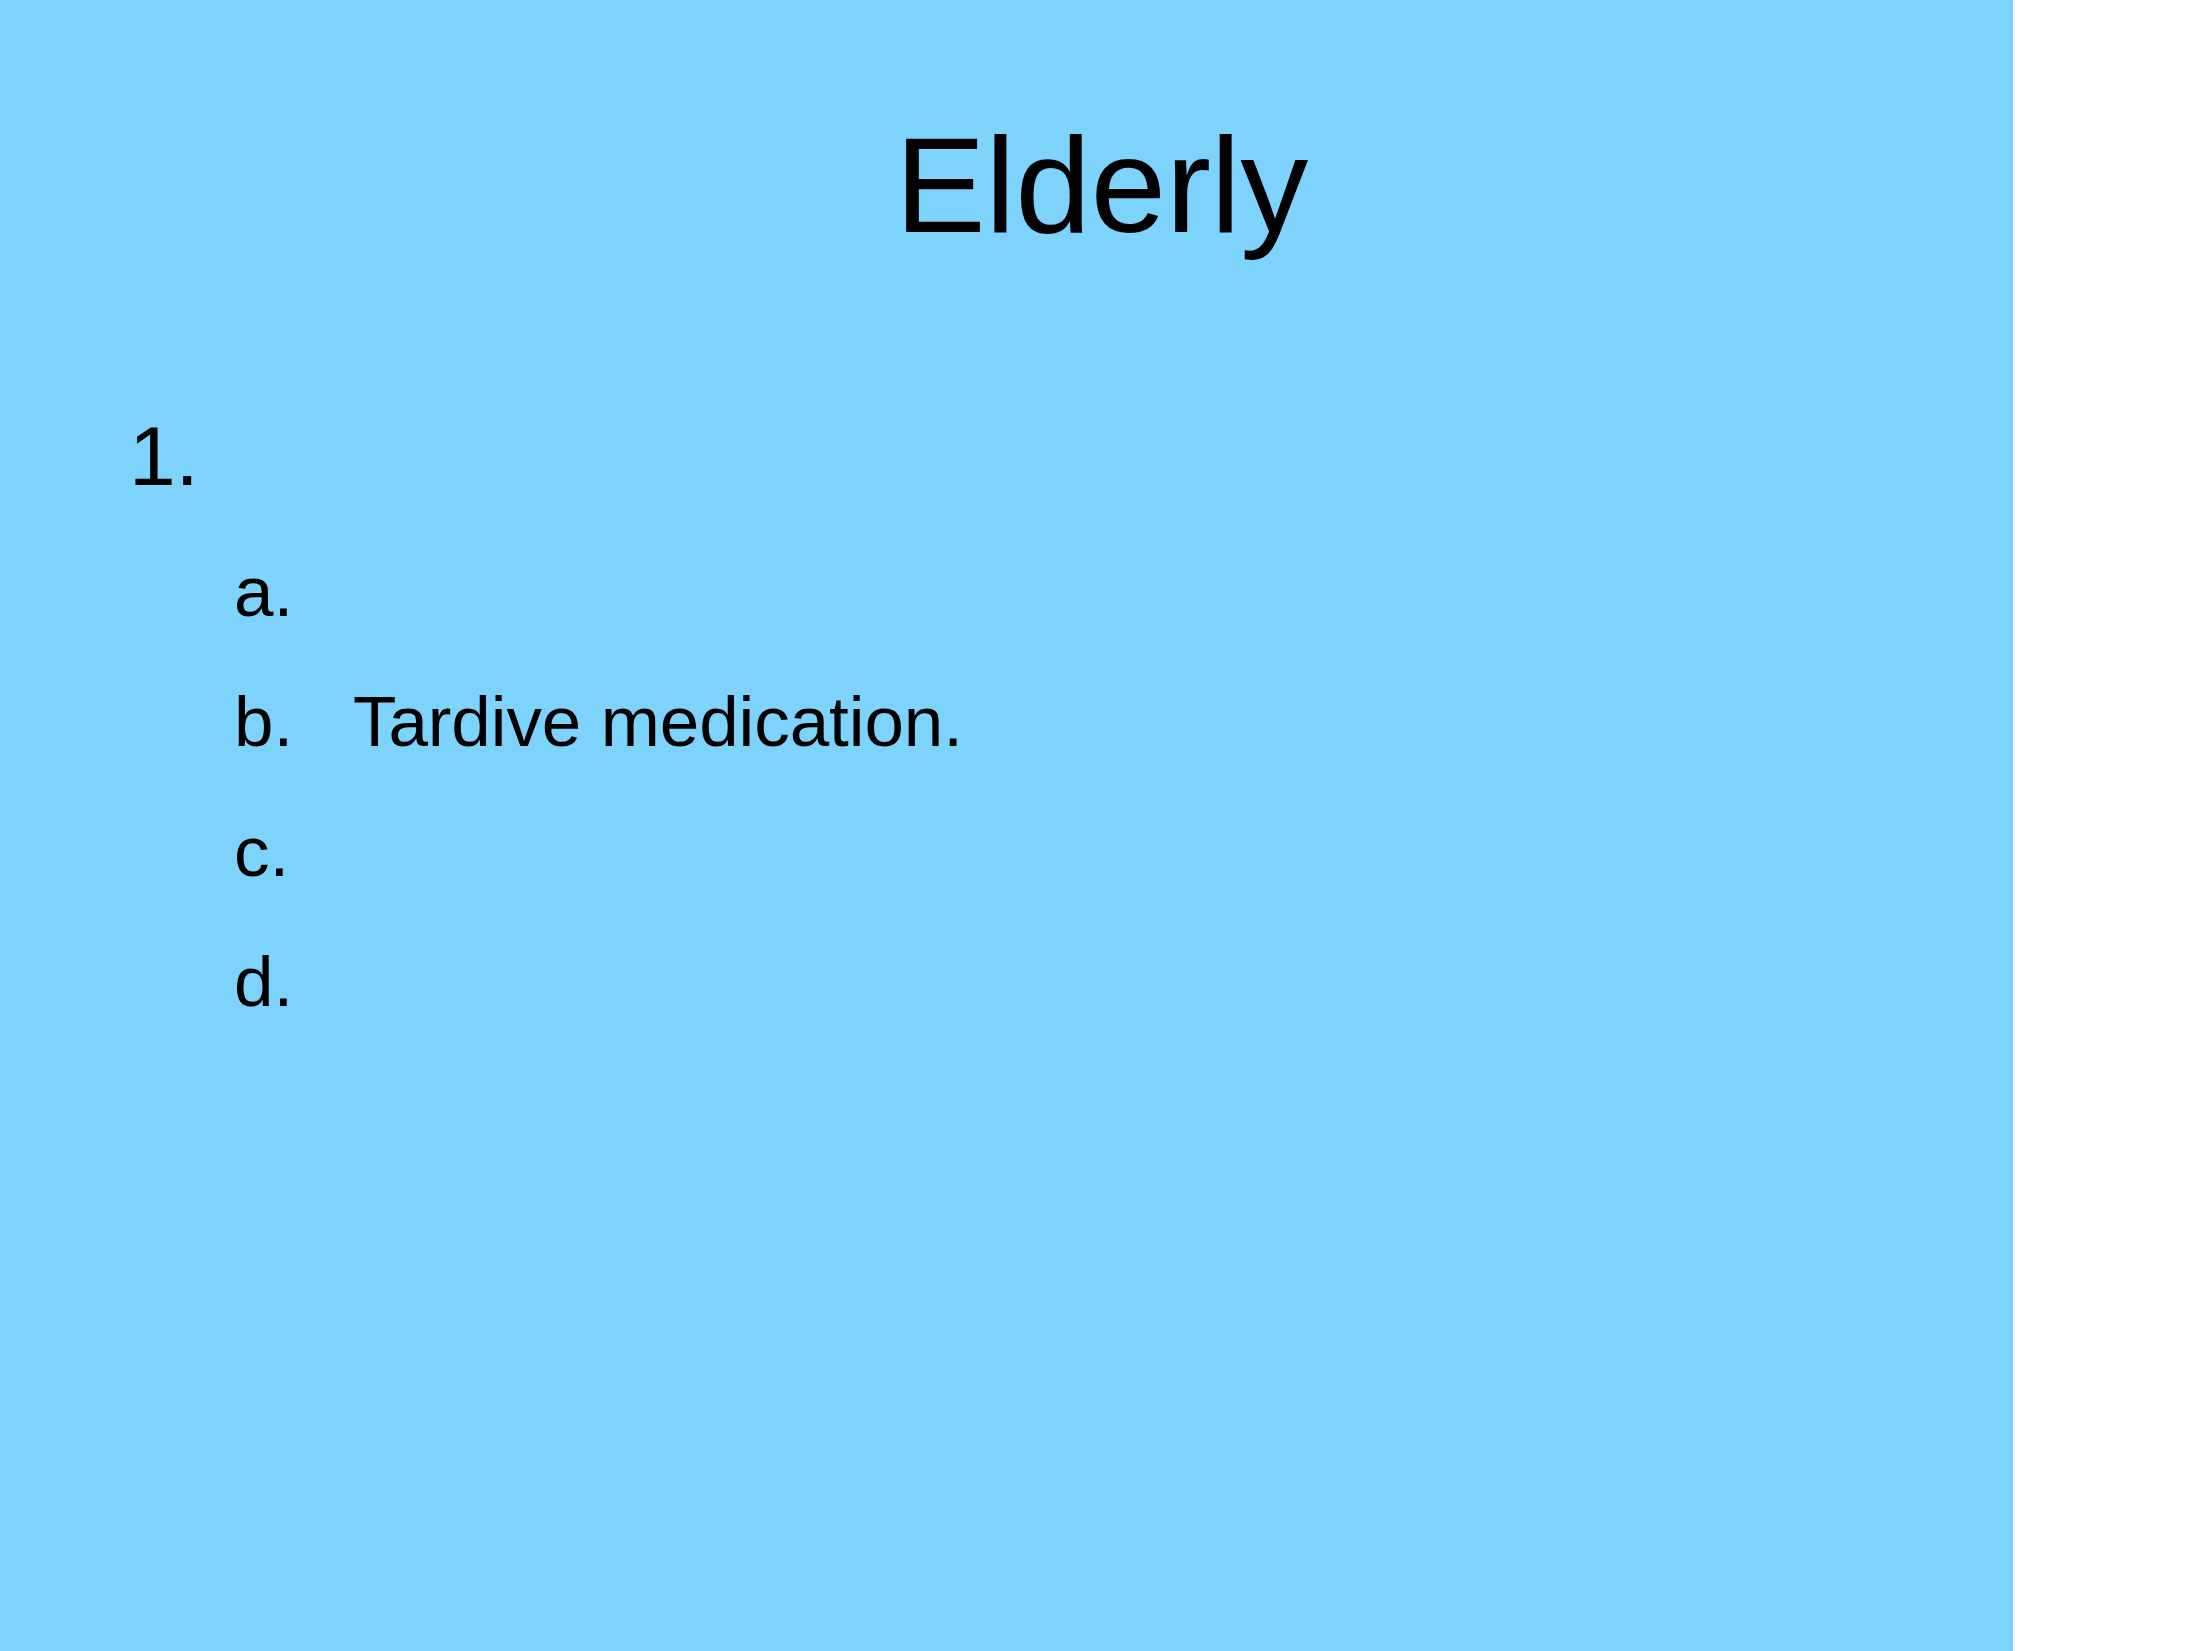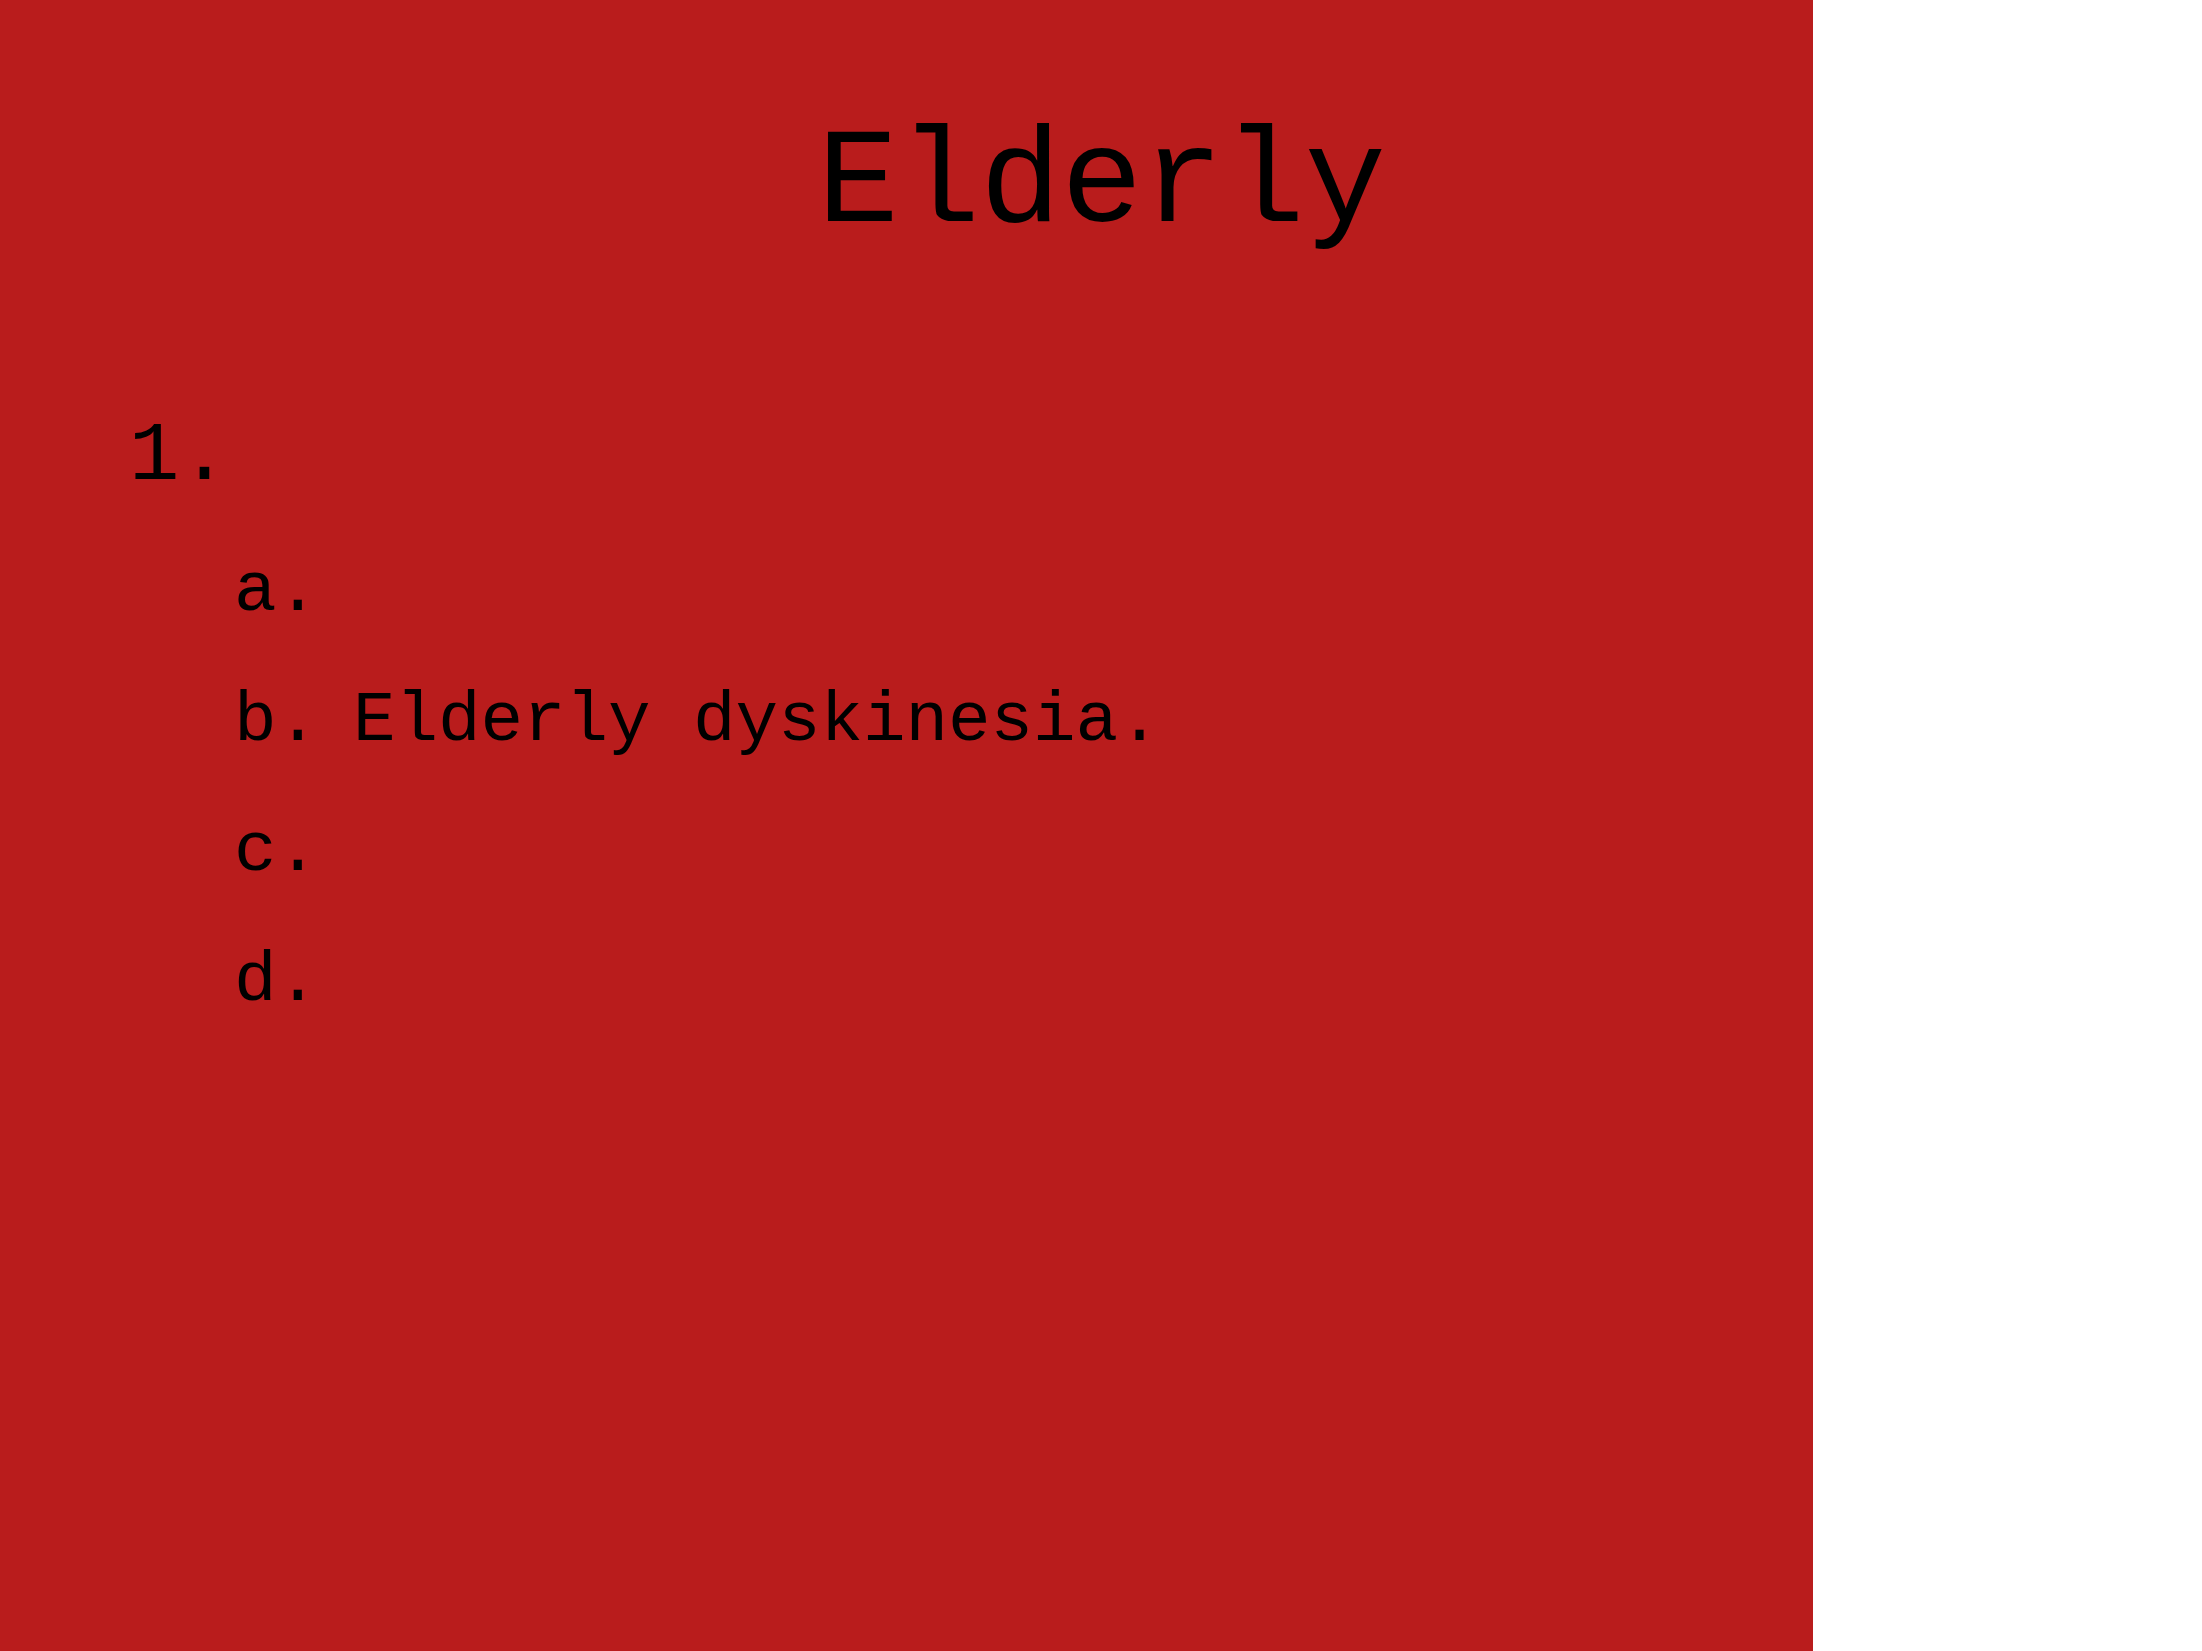--- a/index.html
+++ b/index.html
@@ -12,25 +12,24 @@
     width: 2203px;
     height: 1652px;
     overflow: hidden;
     font-family: "Liberation Sans", "DejaVu Sans", sans-serif;
     color: #000000;
     -webkit-font-smoothing: antialiased;
   }
 
   .slide {
     position: relative;
-    width: 1813px;
+    width: 2013px;
     height: 1652px;
-    background: #b91c1c;
+    background: #7dd3fc;
     box-sizing: border-box;
-    font-family: Liberation Mono, monospace;
   }
 
   
   .slide-title {
     position: absolute;
     left: 0;
     top: 112px;
     width: 2203px;
     text-align: center;
     font-size: 136px;
@@ -113,21 +112,21 @@
     </div>
 
     <div class="choices">
 
       <div class="choice-item">
         <span class="choice-marker">a.</span>
       </div>
 
       <div class="choice-item">
         <span class="choice-marker">b.</span>
-        <span class="choice-text">Elderly dyskinesia.</span>
+        <span class="choice-text">Tardive medication.</span>
       </div>
 
       <div class="choice-item">
         <span class="choice-marker">c.</span>
       </div>
 
       <div class="choice-item">
         <span class="choice-marker">d.</span>
       </div>
 

